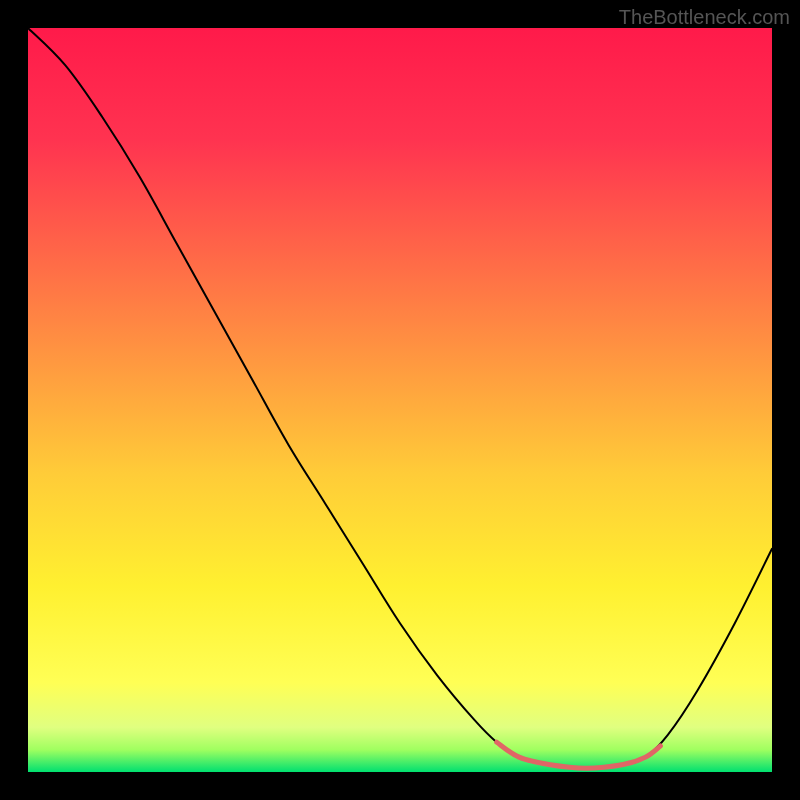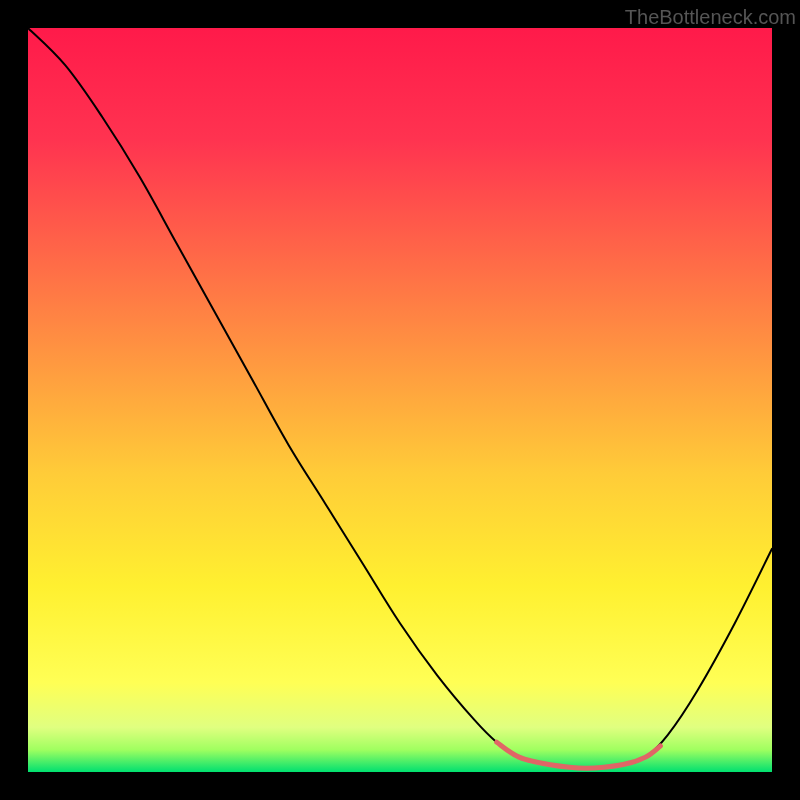--- a/index.html
+++ b/index.html
@@ -10,21 +10,21 @@
     body {
       width: 800px;
       height: 800px;
       background: #000;
       position: relative;
       font-family: Arial, sans-serif;
     }
     .watermark {
       position: absolute;
       top: 6px;
-      right: 4px;
+      right: 10px;
       color: #555;
       font-size: 20px;
       font-weight: 500;
       z-index: 10;
     }
     .chart-area {
       position: absolute;
       top: 28px;
       left: 28px;
       width: 744px;

